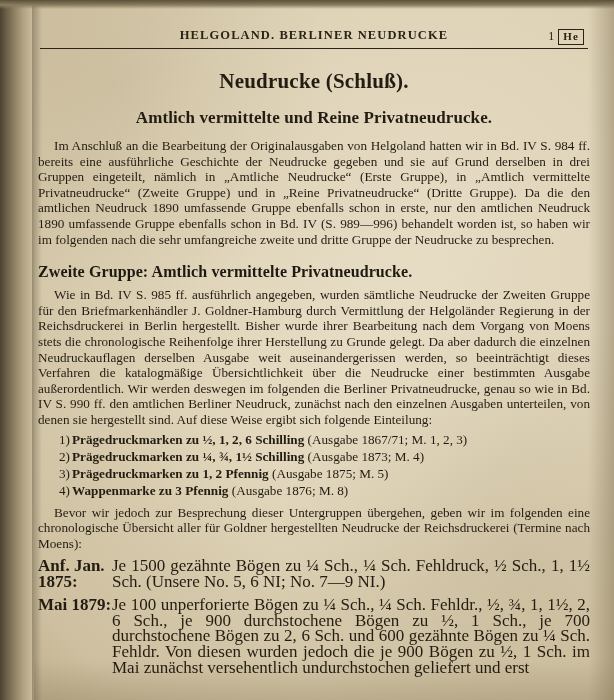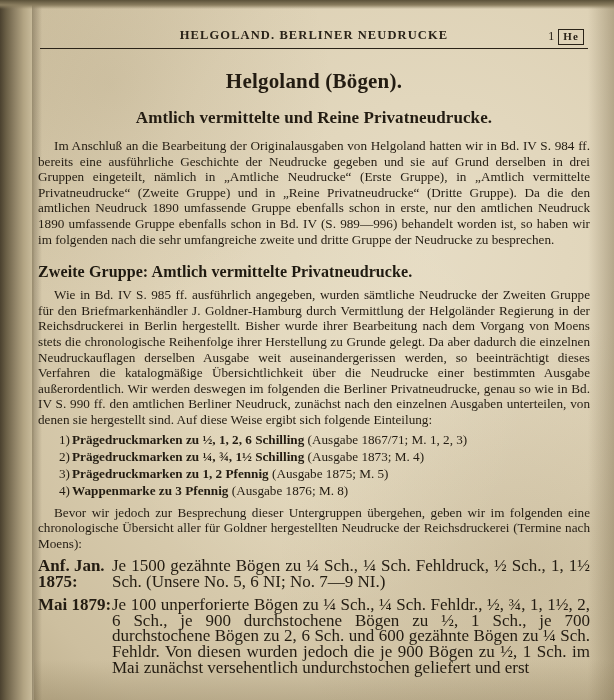--- a/index.html
+++ b/index.html
@@ -210,21 +210,21 @@
 
     <div class="runhead">
       <span class="rh-text">HELGOLAND.  BERLINER NEUDRUCKE</span>
       <span class="rh-right">
         <span class="rh-num">1</span>
         <span class="rh-box">He</span>
       </span>
     </div>
     <div class="rule"></div>
 
-    <h1 class="doc-title">Helgoland (Bögen).</h1>
+    <h1 class="doc-title">Neudrucke (Schluß).</h1>
     <h2 class="doc-sub">Amtlich vermittelte und Reine Privatneudrucke.</h2>
 
     <p class="para"><span class="indent"></span><span>Im Anschluß an die Bearbeitung der Originalausgaben von Helgoland hatten wir in Bd. IV S. 984 ff. bereits eine ausführliche Geschichte der Neudrucke gegeben und sie auf Grund derselben in drei Gruppen eingeteilt, nämlich in „Amtliche Neudrucke“ (Erste Gruppe), in „Amtlich vermittelte Privatneudrucke“ (Zweite Gruppe) und in „Reine Privatneudrucke“ (Dritte Gruppe). Da die den amtlichen Neudruck 1890 umfassende Gruppe ebenfalls schon in erste, nur den amtlichen Neudruck 1890 umfassende Gruppe ebenfalls schon in Bd. IV (S. 989—996) behandelt worden ist, so haben wir im folgenden nach die sehr umfangreiche zweite und dritte Gruppe der Neudrucke zu besprechen.</span></p>
 
     <h3 class="group-head">Zweite Gruppe: Amtlich vermittelte Privatneudrucke.</h3>
 
     <p class="para tight"><span class="indent"></span><span>Wie in Bd. IV S. 985 ff. ausführlich angegeben, wurden sämtliche Neudrucke der Zweiten Gruppe für den Briefmarkenhändler J. Goldner-Hamburg durch Vermittlung der Helgoländer Regierung in der Reichsdruckerei in Berlin hergestellt. Bisher wurde ihrer Bearbeitung nach dem Vorgang von Moens stets die chronologische Reihenfolge ihrer Herstellung zu Grunde gelegt. Da aber dadurch die einzelnen Neudruckauflagen derselben Ausgabe weit auseinandergerissen werden, so beeinträchtigt dieses Verfahren die katalogmäßige Übersichtlichkeit über die Neudrucke einer bestimmten Ausgabe außerordentlich. Wir werden deswegen im folgenden die Berliner Privatneudrucke, genau so wie in Bd. IV S. 990 ff. den amtlichen Berliner Neudruck, zunächst nach den einzelnen Ausgaben unterteilen, von denen sie hergestellt sind. Auf diese Weise ergibt sich folgende Einteilung:</span></p>
 
     <ol class="types">
       <li>

